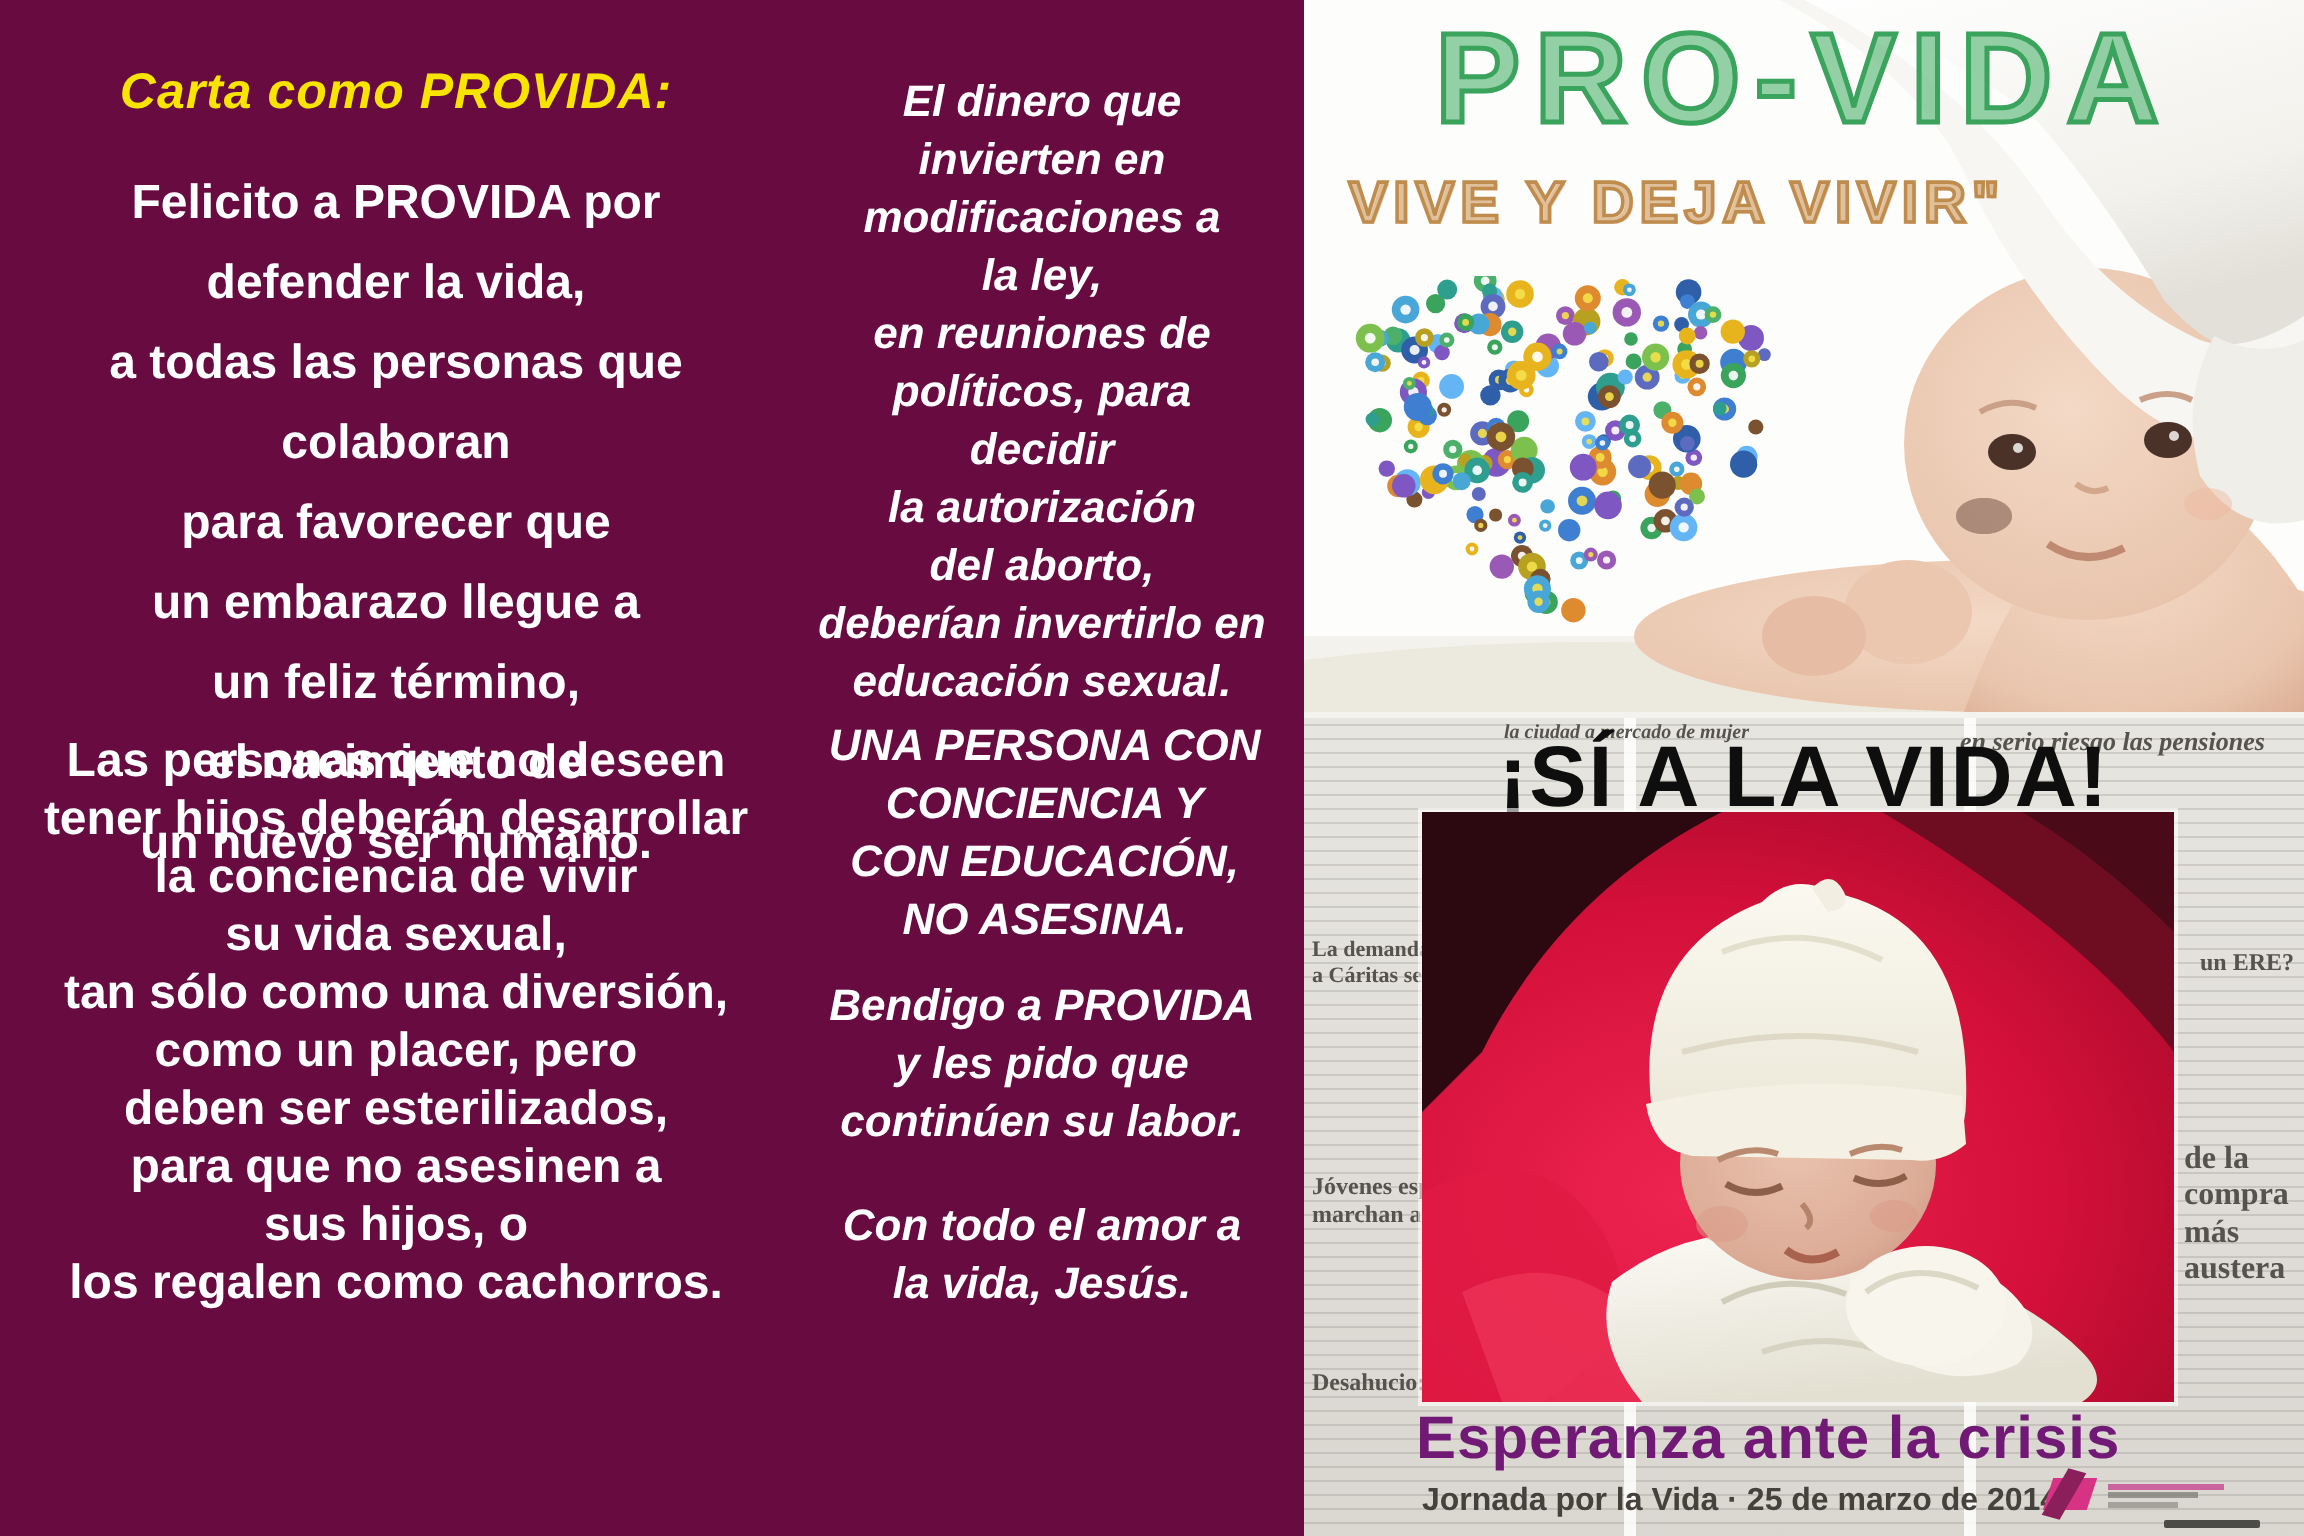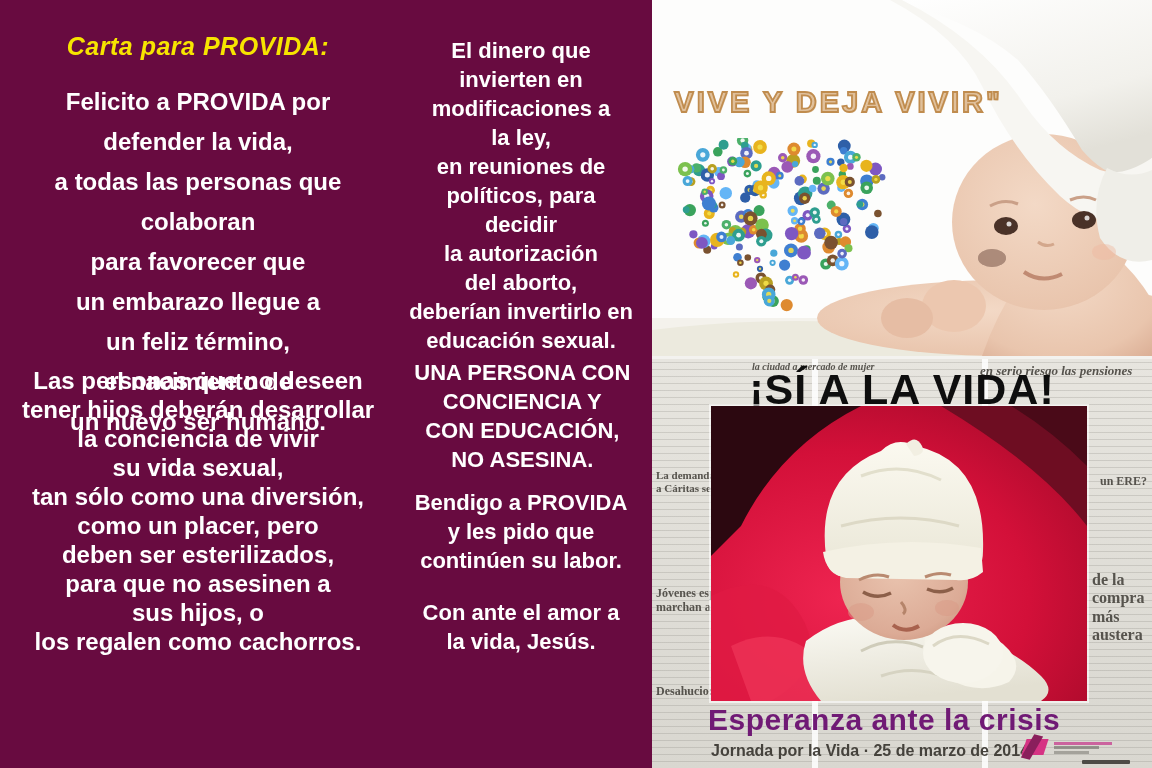--- a/index.html
+++ b/index.html
@@ -13,21 +13,21 @@
   .prewrap{white-space:pre-wrap;}
 
   
   .left-col{position:absolute;left:6px;top:0;width:384px;height:768px;text-align:center;color:var(--text-white);}
   .left-title{position:absolute;top:32px;left:0;width:100%;color:var(--title-yellow);font-size:25px;font-weight:bold;font-style:italic;letter-spacing:.5px;}
   .left-p1{position:absolute;top:82px;left:0;width:100%;font-size:24px;font-weight:bold;line-height:40px;}
   .left-p2{position:absolute;top:366px;left:-6px;width:396px;font-size:24px;font-weight:bold;line-height:29px;}
   .left-footer{position:absolute;top:714px;left:14px;width:110%;text-align:left;font-size:19px;font-weight:bold;}
 
   
-  .mid-col{position:absolute;left:388px;top:0;width:266px;height:768px;text-align:center;color:var(--text-white);font-weight:bold;}
+  .mid-col{position:absolute;left:388px;top:0;width:266px;height:768px;text-align:center;color:var(--text-white);font-weight:bold;font-style:italic;}
   .mid-p{font-size:22px;line-height:29px;}
   .mid-p1{position:absolute;top:36px;left:0;width:100%;}
   .mid-p2{position:absolute;top:358px;left:-4px;width:104%;}
   .mid-p3{position:absolute;top:488px;left:0;width:100%;}
   .mid-p4{position:absolute;top:598px;left:0;width:100%;}
 
   
   .right-panel{position:absolute;left:652px;top:0;width:500px;height:768px;background:#fff;}
 
   
@@ -64,21 +64,21 @@
   .logo-lines div:nth-child(2){width:78%;background:rgba(120,118,112,.7);}
   .logo-lines div:nth-child(3){width:60%;background:rgba(120,118,112,.55);}
   .bottom-smudge{position:absolute;top:401px;left:430px;width:48px;height:4px;background:#4d4b46;border-radius:1px;}
 </style>
 </head>
 <body>
 
 <div class="canvas">
 
   <div class="left-col">
-    <div class="left-title prewrap">Carta para PROVIDA:</div>
+    <div class="left-title prewrap">Carta como PROVIDA:</div>
     <div class="left-p1 prewrap">Felicito a PROVIDA por
 defender la vida,
 a todas las personas que
 colaboran
 para favorecer que
 un embarazo llegue a
 un feliz término,
 el nacimiento de
 un nuevo ser humano.</div>
     <div class="left-p2 prewrap">Las personas que no deseen
@@ -105,21 +105,21 @@
 del aborto,
 deberían invertirlo en
 educación sexual.</div>
     <div class="mid-p mid-p2 prewrap">UNA PERSONA CON
 CONCIENCIA Y
 CON EDUCACIÓN,
 NO ASESINA.</div>
     <div class="mid-p mid-p3 prewrap">Bendigo a PROVIDA
 y les pido que
 continúen su labor.</div>
-    <div class="mid-p mid-p4 prewrap">Con ante el amor a
+    <div class="mid-p mid-p4 prewrap">Con todo el amor a
 la vida, Jesús.</div>
   </div>
 
   <div class="right-panel">
 
     <div class="poster-top">
       <svg class="top-baby" viewBox="0 0 500 356" xmlns="http://www.w3.org/2000/svg">
         <defs>
           <linearGradient id="towel" x1="0" y1="0" x2="0.4" y2="1">
             <stop offset="0" stop-color="#ffffff"></stop>
@@ -154,20 +154,21 @@
         <circle cx="357" cy="224" r="2.5" fill="#fff" opacity="0.8"></circle>
         <circle cx="435" cy="218" r="2.5" fill="#fff" opacity="0.8"></circle>
         <path d="M338,206 q14,-8 28,-2" stroke="#caa088" stroke-width="3" fill="none"></path>
         <path d="M418,200 q14,-6 26,0" stroke="#caa088" stroke-width="3" fill="none"></path>
         <path d="M386,242 q8,6 16,2" stroke="#d3a78c" stroke-width="3" fill="none"></path>
         <path d="M372,272 q18,12 38,2" stroke="#c08a72" stroke-width="4" fill="none"></path>
         <ellipse cx="340" cy="258" rx="14" ry="9" fill="#eebga8" opacity="0.5"></ellipse>
         <ellipse cx="340" cy="258" rx="14" ry="9" fill="#efb9a0" opacity="0.45"></ellipse>
         <ellipse cx="452" cy="252" rx="12" ry="8" fill="#efb9a0" opacity="0.45"></ellipse>
       </svg>
+      <div class="provida-title">PRO-VIDA</div>
       <div class="vive-sub">VIVE Y DEJA VIVIR"</div>
       <div class="heart-wrap">
         <svg id="heart-svg" viewBox="0 0 244 218" width="244" height="218" xmlns="http://www.w3.org/2000/svg">
             <circle cx="141.3" cy="97.9" r="6.8" fill="#de8a2f"></circle>
             <circle cx="141.3" cy="97.9" r="2.6" fill="#f4e04a" opacity="0.9"></circle>
             <circle cx="171.2" cy="67.1" r="4.5" fill="#4cb06a"></circle>
             <circle cx="215.5" cy="31.0" r="6.5" fill="#7e57c2"></circle>
             <circle cx="184.3" cy="8.0" r="6.4" fill="#2e5fa8"></circle>
             <circle cx="68.0" cy="100.9" r="6.2" fill="#7cc14e"></circle>
             <circle cx="68.0" cy="100.9" r="2.4" fill="#ffffff" opacity="0.9"></circle>

